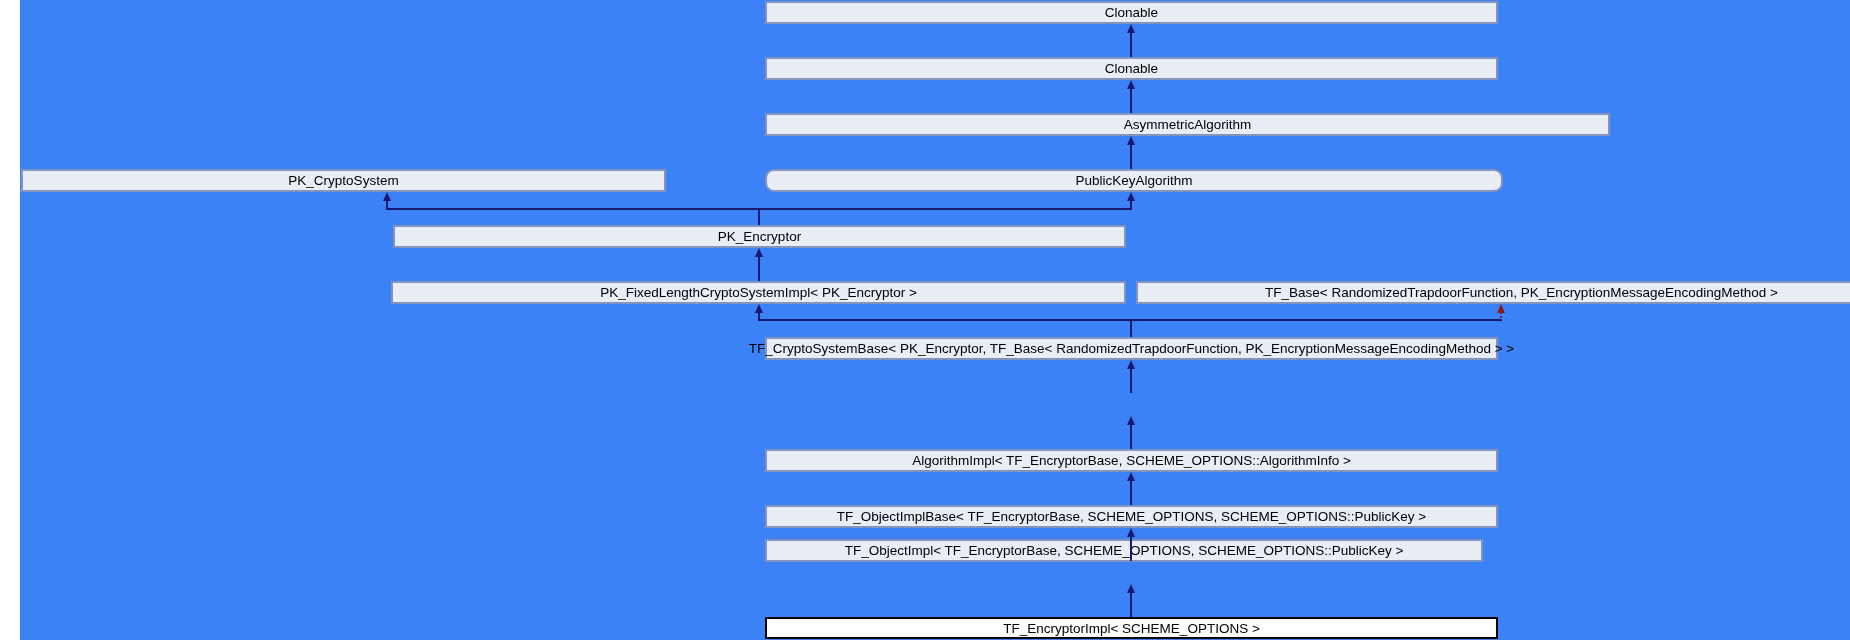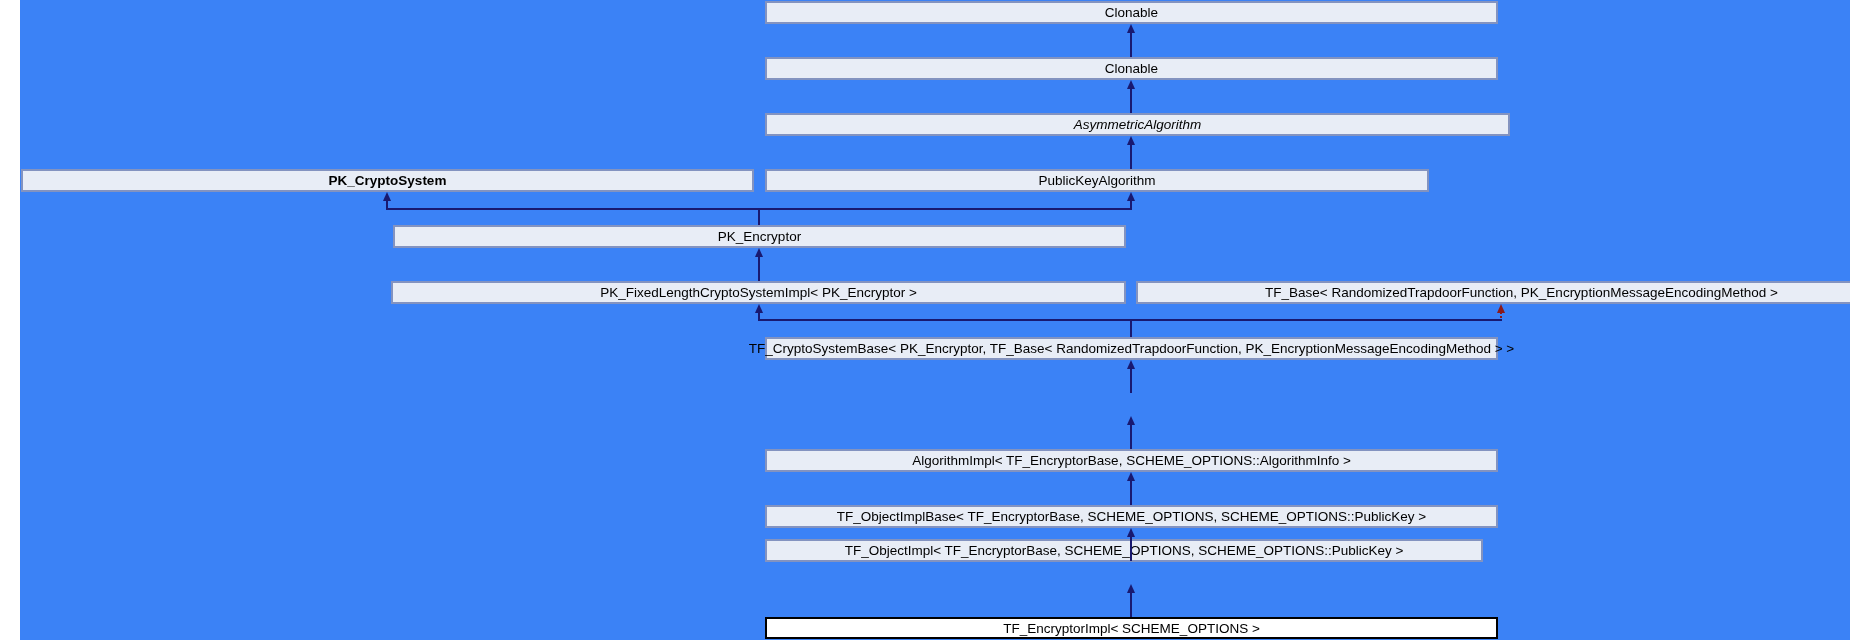--- a/index.html
+++ b/index.html
@@ -55,23 +55,23 @@
     border-bottom-color:#8B1A1A;
   }
 </style>
 </head>
 <body>
 
 <div id="canvas">
 
   <div class="node" style="left:745px; top:1px;   width:733px;">Clonable</div>
   <div class="node" style="left:745px; top:57px;  width:733px;">Clonable</div>
-  <div class="node" style="left:745px; top:113px; width:745px;font-style:italic;">AsymmetricAlgorithm</div>
-  <div class="node" style="left:1px;   top:169px; width:733px;font-weight:bold;">PK_CryptoSystem</div>
-  <div class="node" style="left:745px; top:169px; width:664px;">PublicKeyAlgorithm</div>
+  <div class="node" style="left:745px; top:113px; width:845px;">AsymmetricAlgorithm</div>
+  <div class="node" style="left:1px;   top:169px; width:645px;">PK_CryptoSystem</div>
+  <div class="node" style="left:745px; top:169px; width:738px;border-radius:9px;">PublicKeyAlgorithm</div>
   <div class="node" style="left:373px; top:225px; width:733px;text-align:right;">PK_Encryptor</div>
   <div class="node" style="left:371px; top:281px; width:735px;">PK_FixedLengthCryptoSystemImpl&lt; PK_Encryptor &gt;</div>
   <div class="node" style="left:1116px;top:281px; width:771px;">TF_Base&lt; RandomizedTrapdoorFunction, PK_EncryptionMessageEncodingMethod &gt;</div>
   <div class="node" style="left:745px; top:337px; width:733px;">TF_CryptoSystemBase&lt; PK_Encryptor, TF_Base&lt; RandomizedTrapdoorFunction, PK_EncryptionMessageEncodingMethod &gt; &gt;</div>
   <div class="node" style="left:745px; top:449px; width:733px;">AlgorithmImpl&lt; TF_EncryptorBase, SCHEME_OPTIONS::AlgorithmInfo &gt;</div>
   <div class="node" style="left:745px; top:505px; width:733px;">TF_ObjectImplBase&lt; TF_EncryptorBase, SCHEME_OPTIONS, SCHEME_OPTIONS::PublicKey &gt;</div>
   <div class="node" style="left:745px; top:539px; width:718px;">TF_ObjectImpl&lt; TF_EncryptorBase, SCHEME_OPTIONS, SCHEME_OPTIONS::PublicKey &gt;</div>
   <div class="node focal" style="left:745px; top:617px; width:733px; height:22px;">TF_EncryptorImpl&lt; SCHEME_OPTIONS &gt;</div>
 
   <div class="arrow-up" style="left:1107px; top:24px;"></div>

